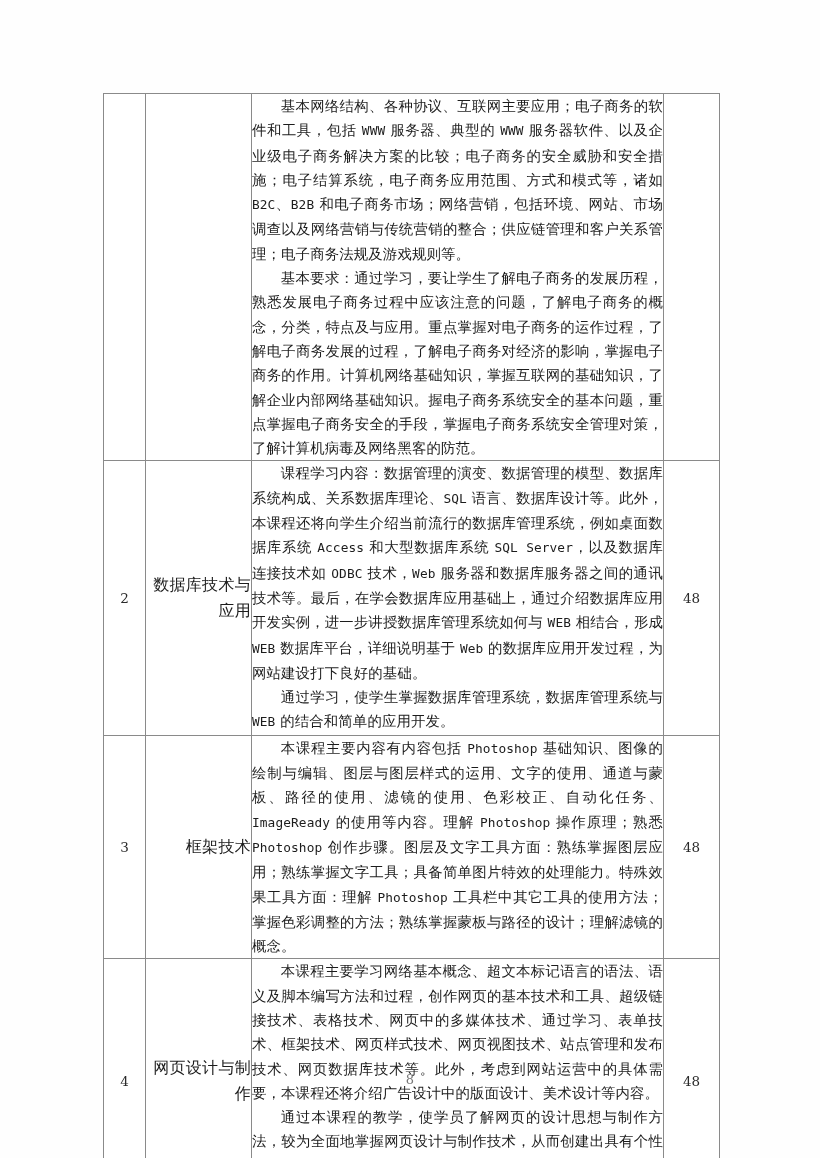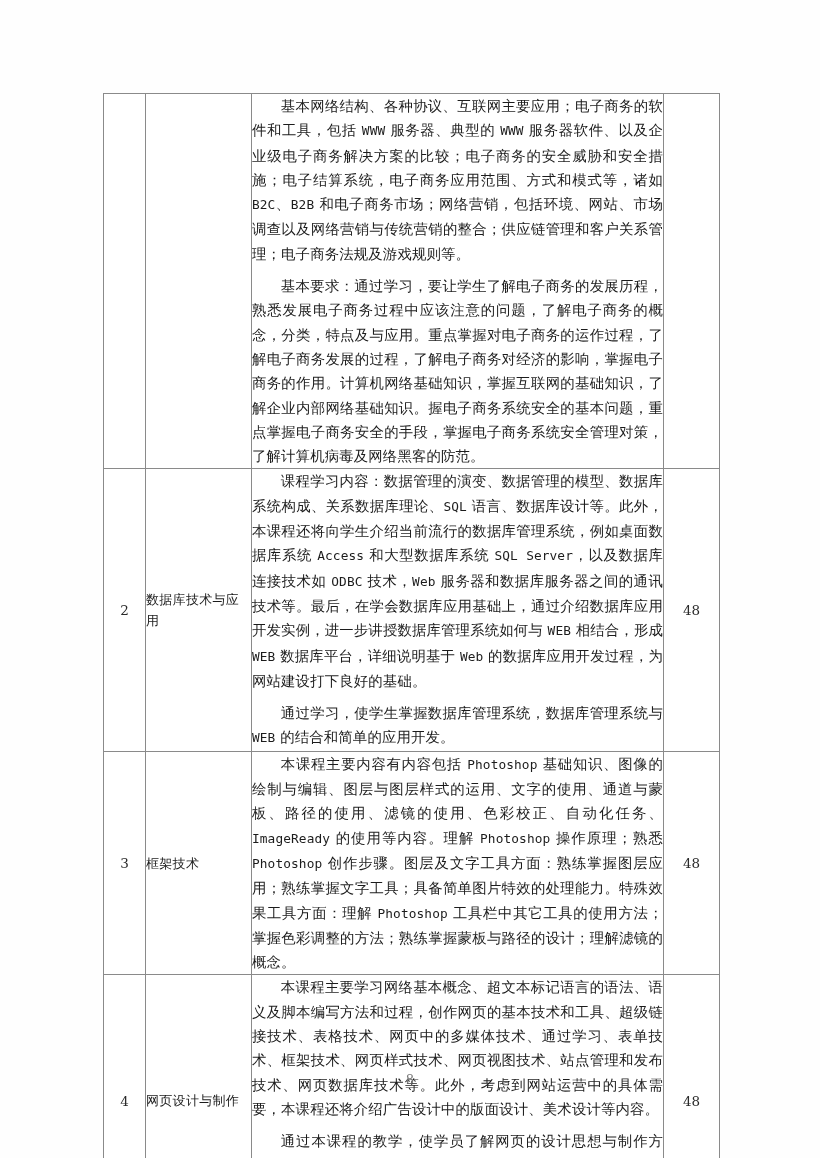--- a/index.html
+++ b/index.html
@@ -52,23 +52,23 @@
   col.c-hours  { width: 56px;  }
 
   td.no, td.hours {
     text-align: center;
     font-family: "DejaVu Serif", "Liberation Serif", serif;
     font-size: 13.5px;
     color: #2a2a2a;
   }
 
   td.name {
-    text-align: left;
+    text-align: right;
     padding: 4px 9px;
-    font-size: 13px;
+    font-size: 16px;
     line-height: 1.62;
     letter-spacing: 0.3px;
     color: #1c1c1c;
   }
 
   td.body {
     padding: 6px 9px 7px 9px;
     vertical-align: top;
   }
 
@@ -76,21 +76,21 @@
     font-size: 14.4px;
     line-height: 24.3px;
     text-align: justify;
     text-justify: inter-ideograph;
     letter-spacing: 0.15px;
     color: #1c1c1c;
     margin: 0;
     text-indent: 2em;
   }
   .para + .para {
-    margin-top: 8px;
+    margin-top: 0;
   }
 
   
   .lat {
     font-family: "DejaVu Sans Mono", "Liberation Mono", monospace;
     font-size: 12.8px;
     letter-spacing: 0.1px;
   }
 
   .page-number {

